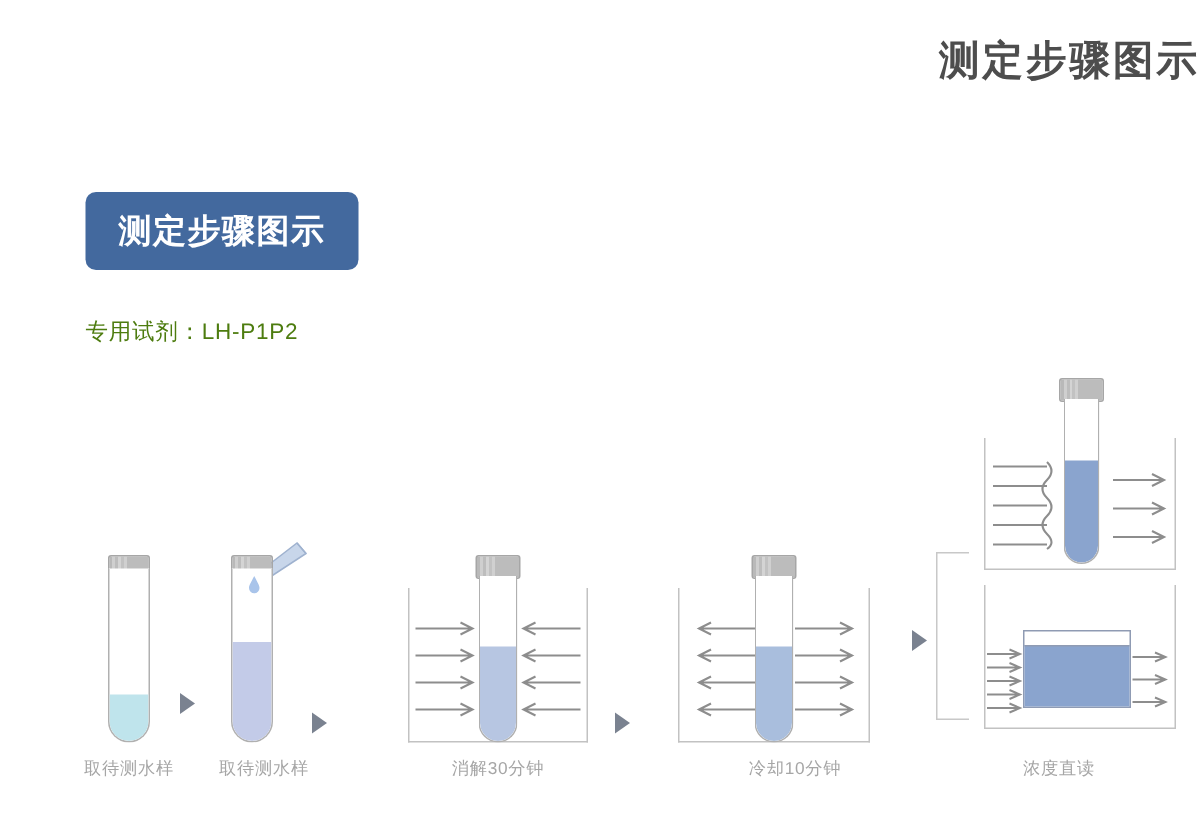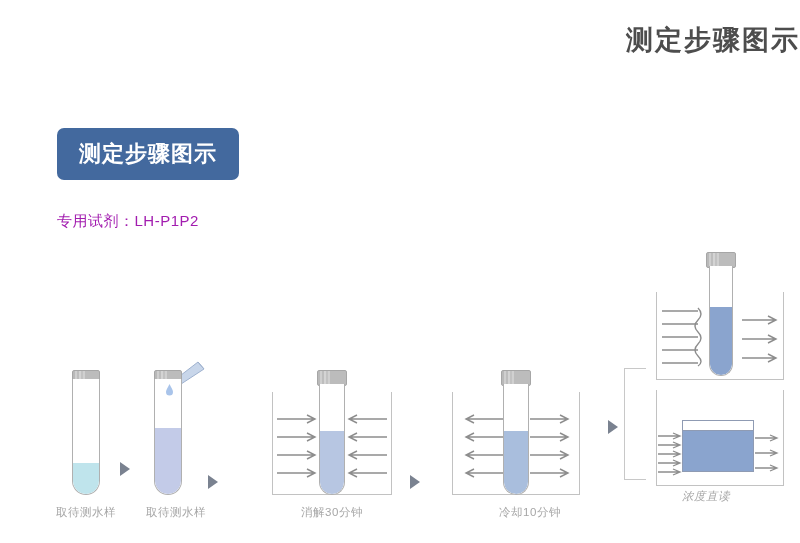--- a/index.html
+++ b/index.html
@@ -44,21 +44,21 @@
     font-size: 22px;
     font-weight: bold;
     letter-spacing: 1px;
   }
 
   .reagent-line {
     position: absolute;
     left: 57px;
     top: 212px;
     font-size: 15px;
-    color: #a21caf;
+    color: #4d7c0f;
     letter-spacing: 0.5px;
   }
 
   
   .diagram {
     position: absolute;
     left: 0;
     top: 270px;
     width: 800px;
     height: 273px;
@@ -314,15 +314,15 @@
 
       <svg style="position:absolute; left:99px; top:46px;" width="28" height="36" viewBox="0 0 28 36">
         <g stroke="#8d8d8d" stroke-width="1.3" fill="none">
           <path d="M0 2 H22 M15 -1 L22 2 L15 5"></path>
           <path d="M0 17 H22 M15 14 L22 17 L15 20"></path>
           <path d="M0 32 H22 M15 29 L22 32 L15 35"></path>
         </g>
       </svg>
     </div>
   </div>
-  <div class="step-label" style="left:656px; top:219px; width:100px;font-style:italic;">浓度直读</div>
+  <div class="step-label" style="left:656px; top:235px; width:100px;">浓度直读</div>
 
 </div>
 
 </body></html>

